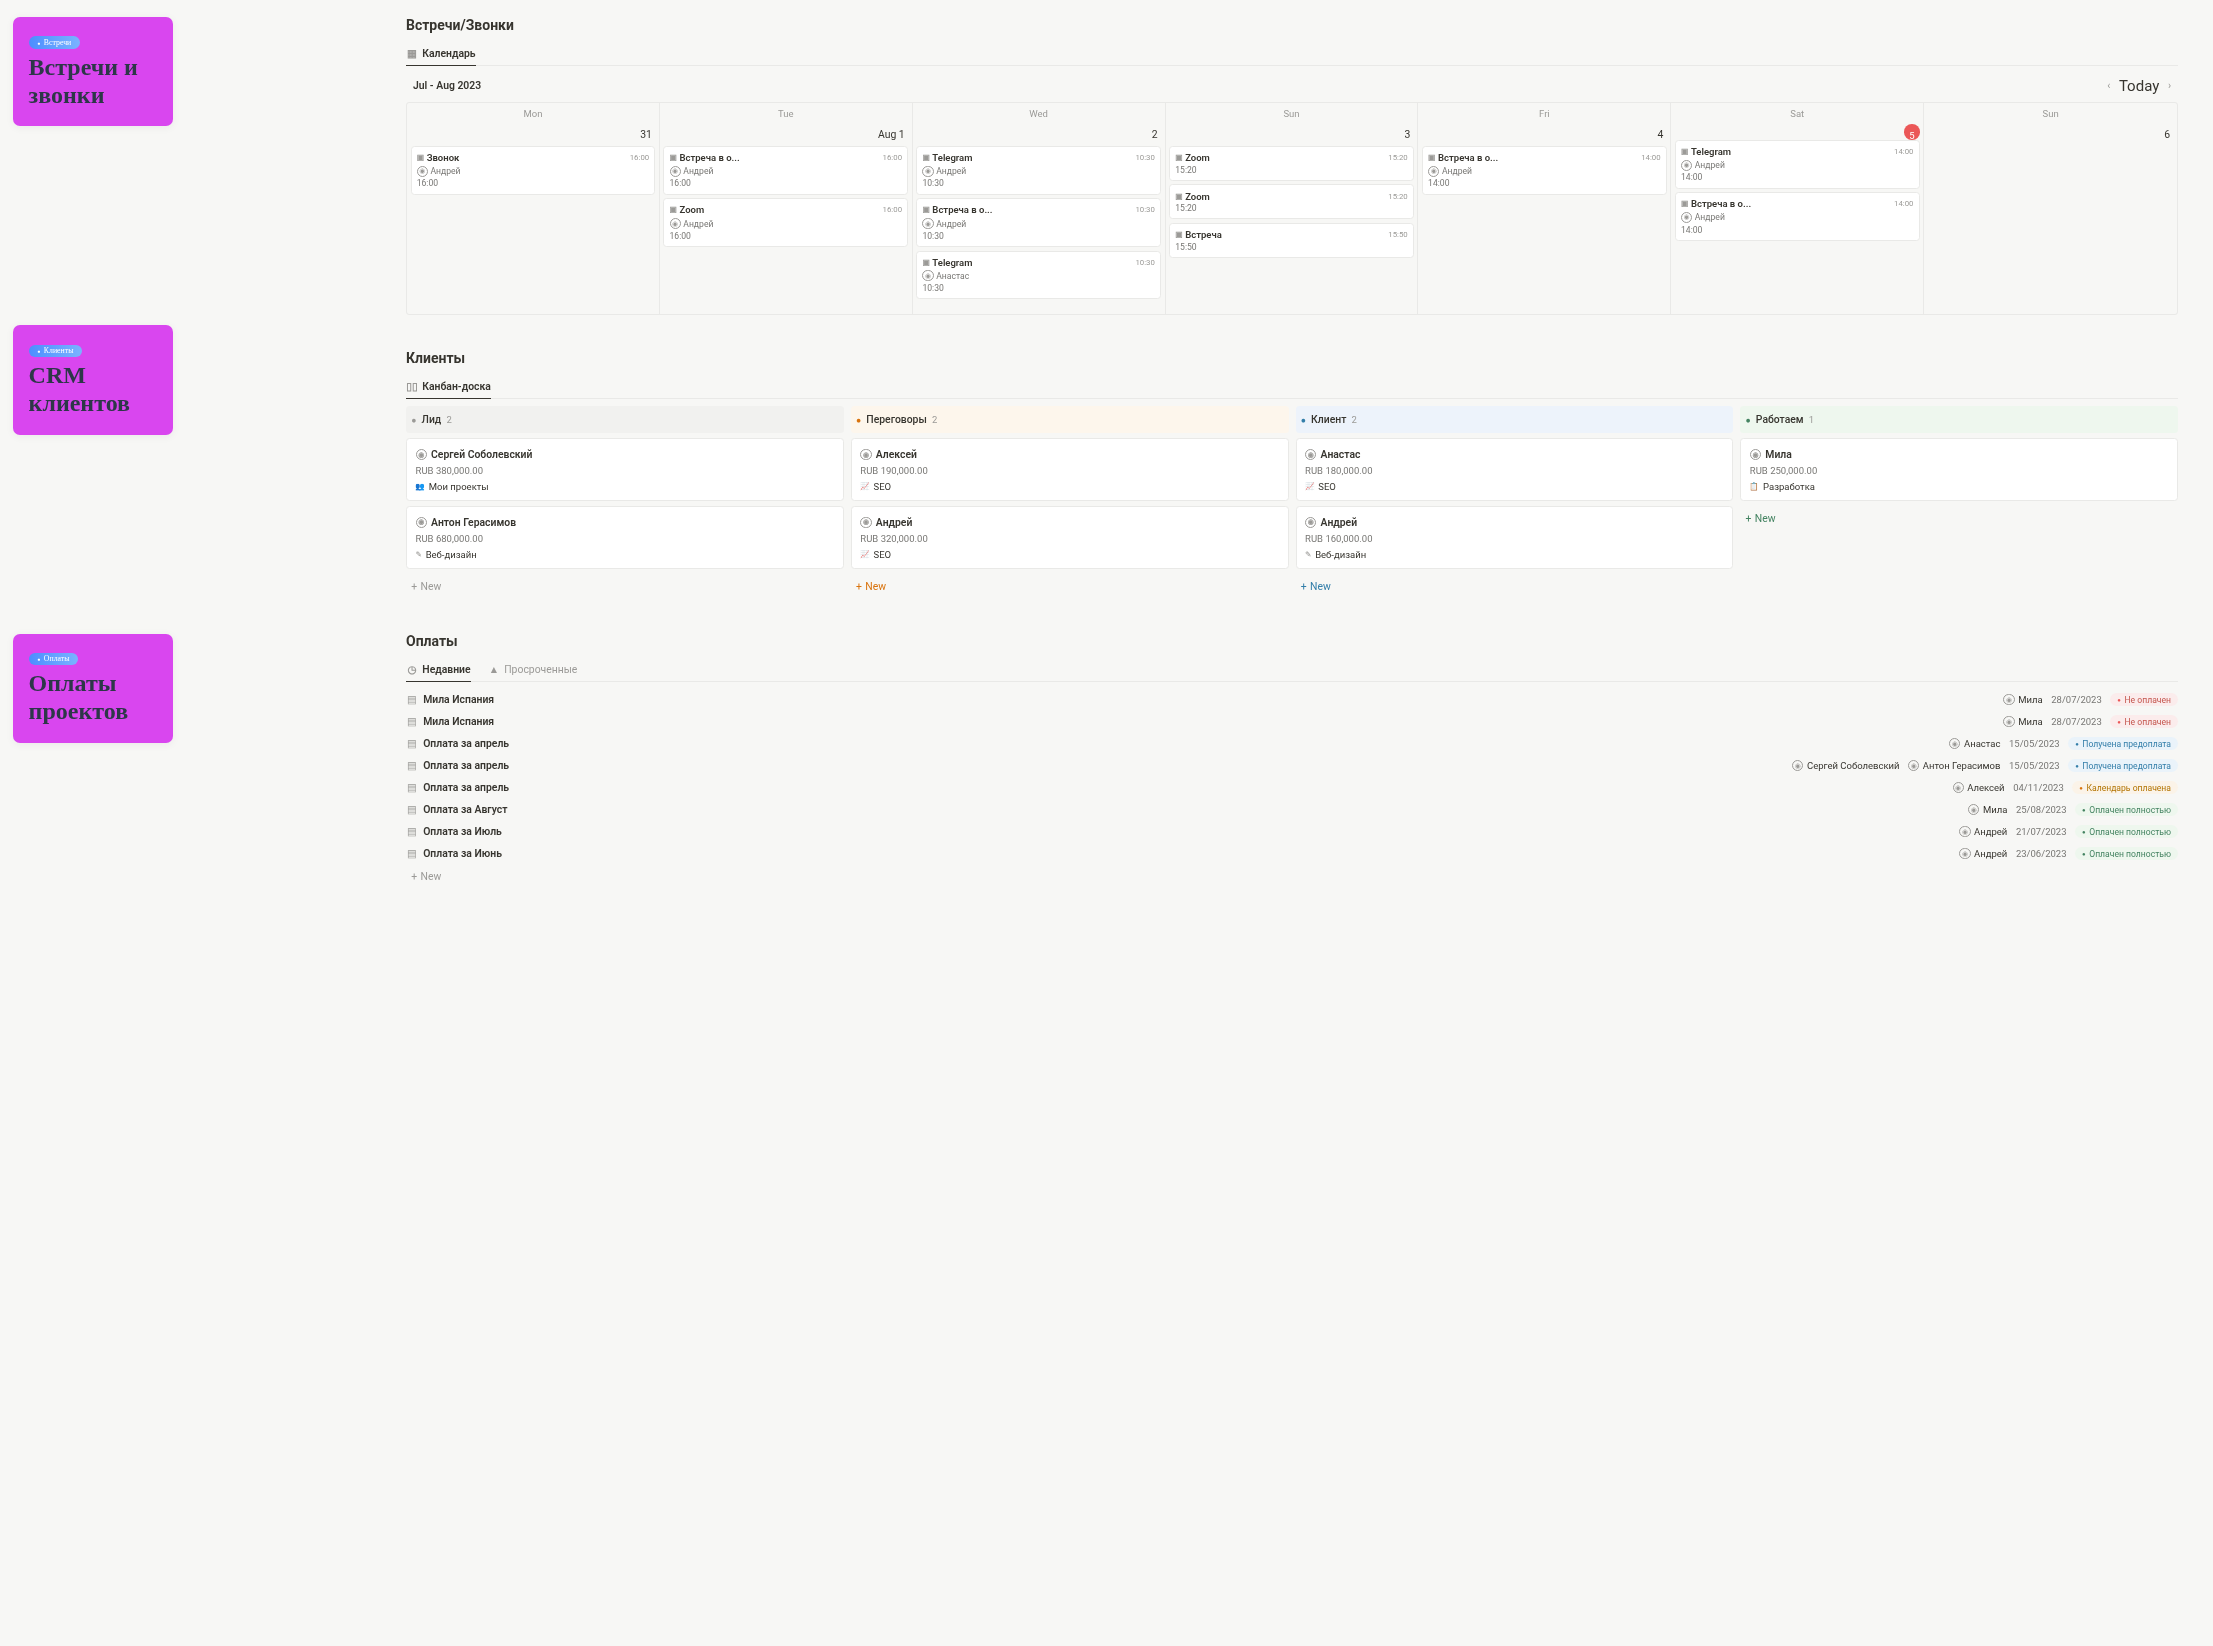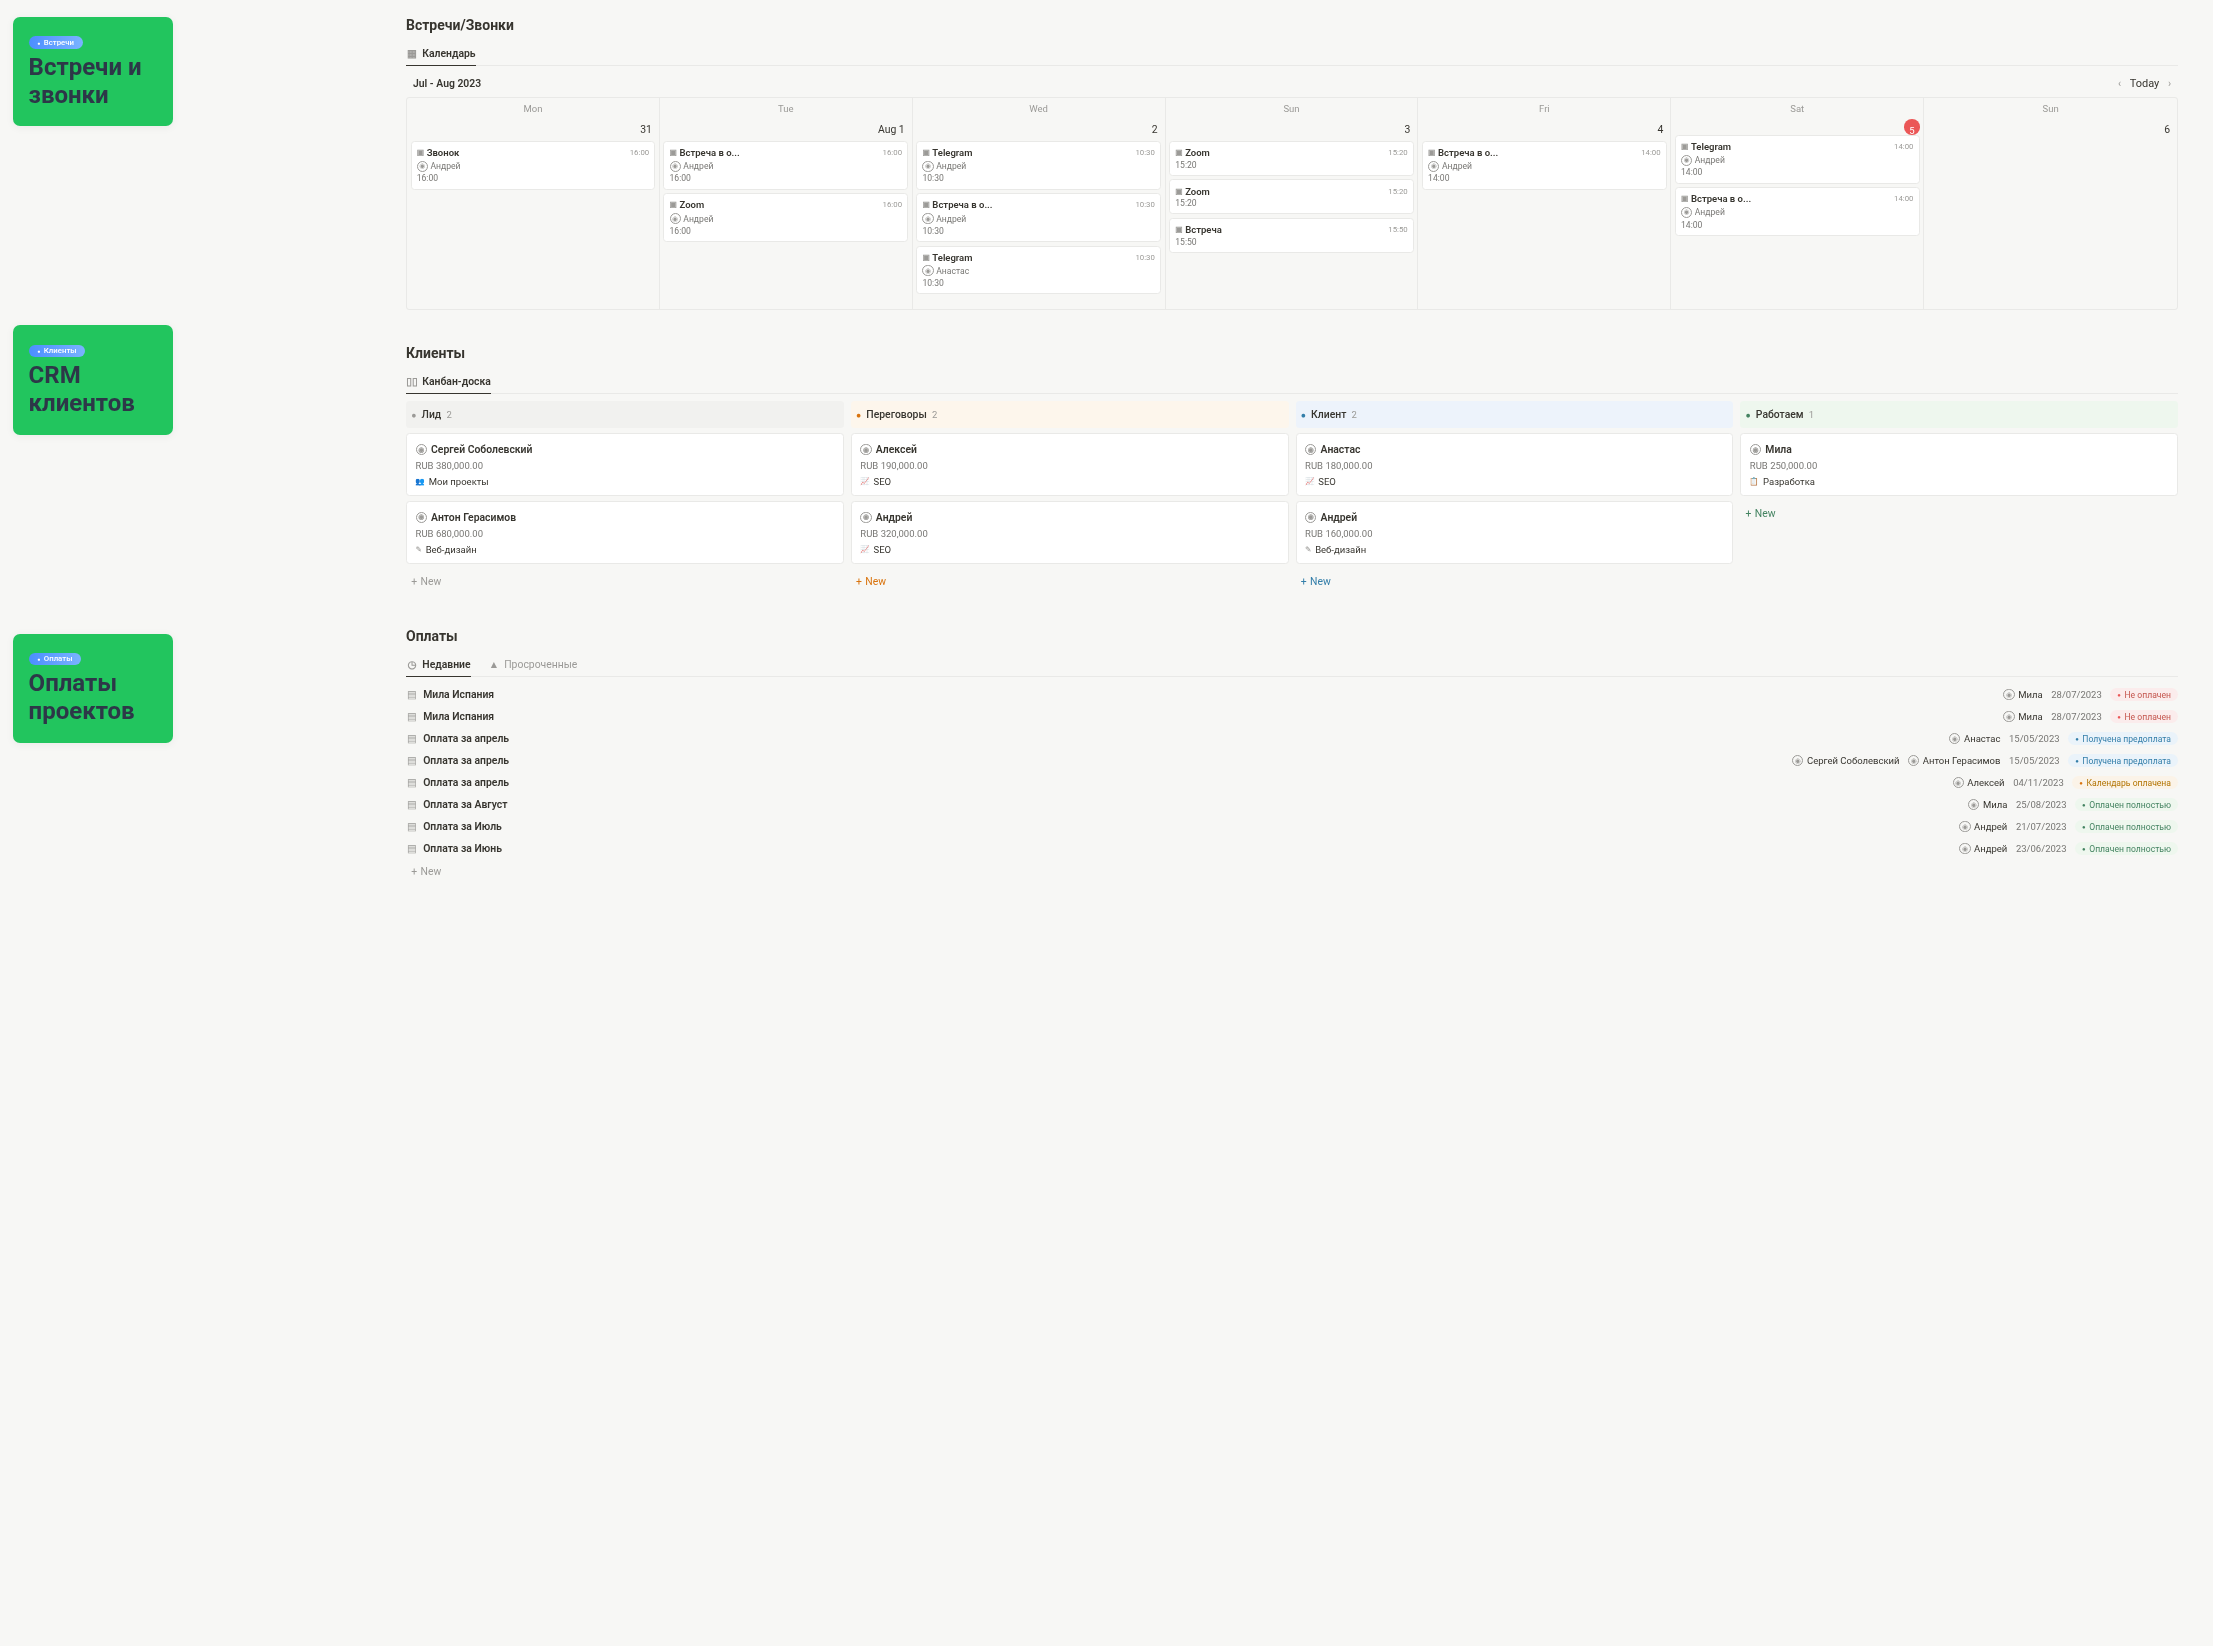--- a/index.html
+++ b/index.html
@@ -1,35 +1,35 @@
 <!DOCTYPE html>
 <html style="font-size:14px"><head>
 <meta charset="utf-8">
 <style>
 *{margin:0;padding:0;box-sizing:border-box;}
 body{font-family:-apple-system,BlinkMacSystemFont,'Segoe UI',Roboto,sans-serif;background:#f7f7f5;display:flex;min-height:100vh;font-size:11.2px;color:#37352f;}
 .sidebar{width:173px;padding:17.3px 0 0 13px;}
-.sidebar-card{background:#22c55e;border-radius:7px;padding:17.3px 15.6px;margin-bottom:199px;box-shadow:0 1.7px 8.6px rgba(0,0,0,0.05);}
+.sidebar-card{background:#d946ef;border-radius:7px;padding:17.3px 15.6px;margin-bottom:199px;box-shadow:0 1.7px 8.6px rgba(0,0,0,0.05);font-family:Liberation Serif, serif;}
 .sidebar-card:last-child{margin-bottom:17.3px;}
 .pill{display:inline-flex;align-items:center;background:linear-gradient(90deg,#4c8eff,#7ab3ff);color:#fff;font-size:7.8px;font-weight:500;padding:1.7px 8.6px;border-radius:8.6px;margin-bottom:5.2px;}
 .pill::before{content:"●";font-size:5.2px;margin-right:3.5px;}
 .sidebar-title{font-size:24px;font-weight:700;line-height:1.15;color:#2d3748;}
 .main{flex:1;padding:17.3px 35px 35px 233px;}
 .section{margin-bottom:35px;}
 .section-title{font-size:14px;font-weight:700;margin-bottom:8.6px;}
 .tab-row{display:flex;gap:17.3px;border-bottom:0.9px solid #e9e9e7;margin-bottom:0;}
 .tab{display:flex;align-items:center;gap:4.3px;padding:5.2px 0;font-size:10.4px;color:#37352f;border-bottom:1.7px solid transparent;margin-bottom:-0.9px;cursor:pointer;}
 .tab.active{border-bottom-color:#37352f;font-weight:600;}
 .tab.inactive{color:#9b9a97;}
 .icon{width:12px;height:12px;display:inline-flex;align-items:center;justify-content:center;font-size:10.4px;color:#9b9a97;}
 .cal-header{display:flex;justify-content:space-between;align-items:center;padding:10.4px 7px 7px;font-size:10.4px;}
 .cal-month{font-weight:600;}
 .cal-nav{display:flex;align-items:center;gap:8.6px;}
 .cal-nav-btn{color:#9b9a97;cursor:pointer;}
-.today-btn{font-size:11px;cursor:pointer;}
+.today-btn{font-size:15px;cursor:pointer;}
 .cal-grid{border:0.9px solid #e9e9e7;border-radius:3px;overflow:hidden;}
 .cal-days{display:grid;grid-template-columns:repeat(7,1fr);}
 .cal-day-head{text-align:center;font-size:9.5px;color:#9b9a97;padding:5.2px 0;border-right:0.9px solid #e9e9e7;}
 .cal-day-head:last-child{border-right:none;}
 .cal-body{display:grid;grid-template-columns:repeat(7,1fr);min-height:190px;}
 .cal-col{border-right:0.9px solid #e9e9e7;padding:0 3.5px 3.5px;}
 .cal-col:last-child{border-right:none;}
 .cal-date{text-align:right;font-size:10.4px;padding:3.5px 3.5px 5.2px;color:#37352f;}
 .cal-date.today{display:inline-block;float:right;background:#eb5757;color:#fff;width:15.6px;height:15.6px;line-height:15.6px;text-align:center;border-radius:50%;font-size:9.5px;}
 .cal-date-wrap{overflow:hidden;}

